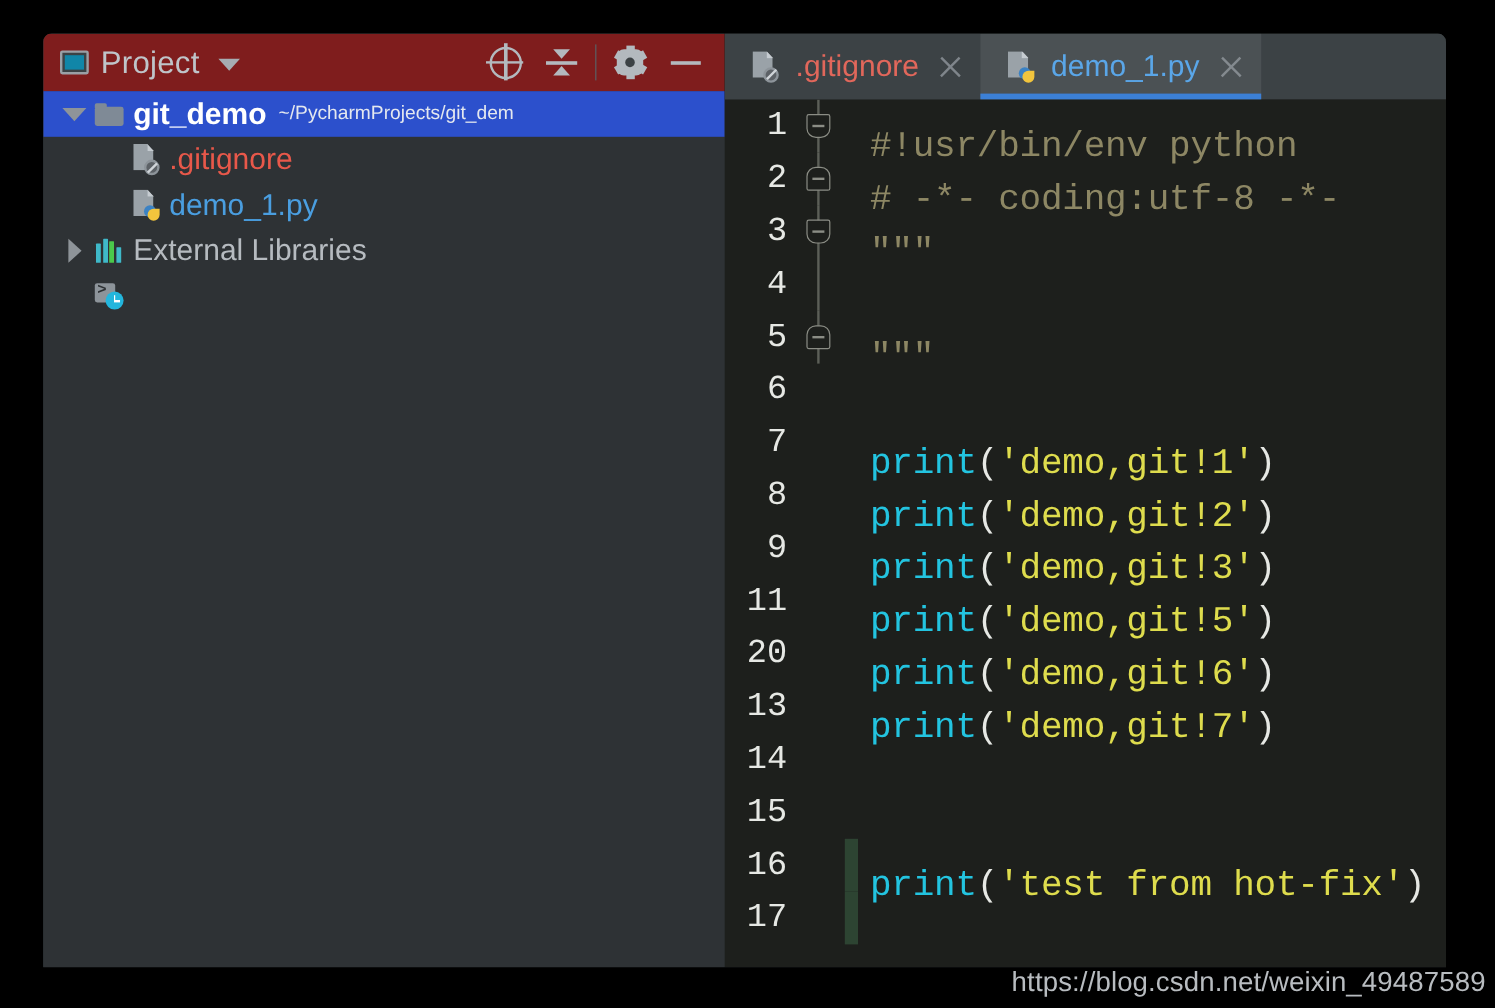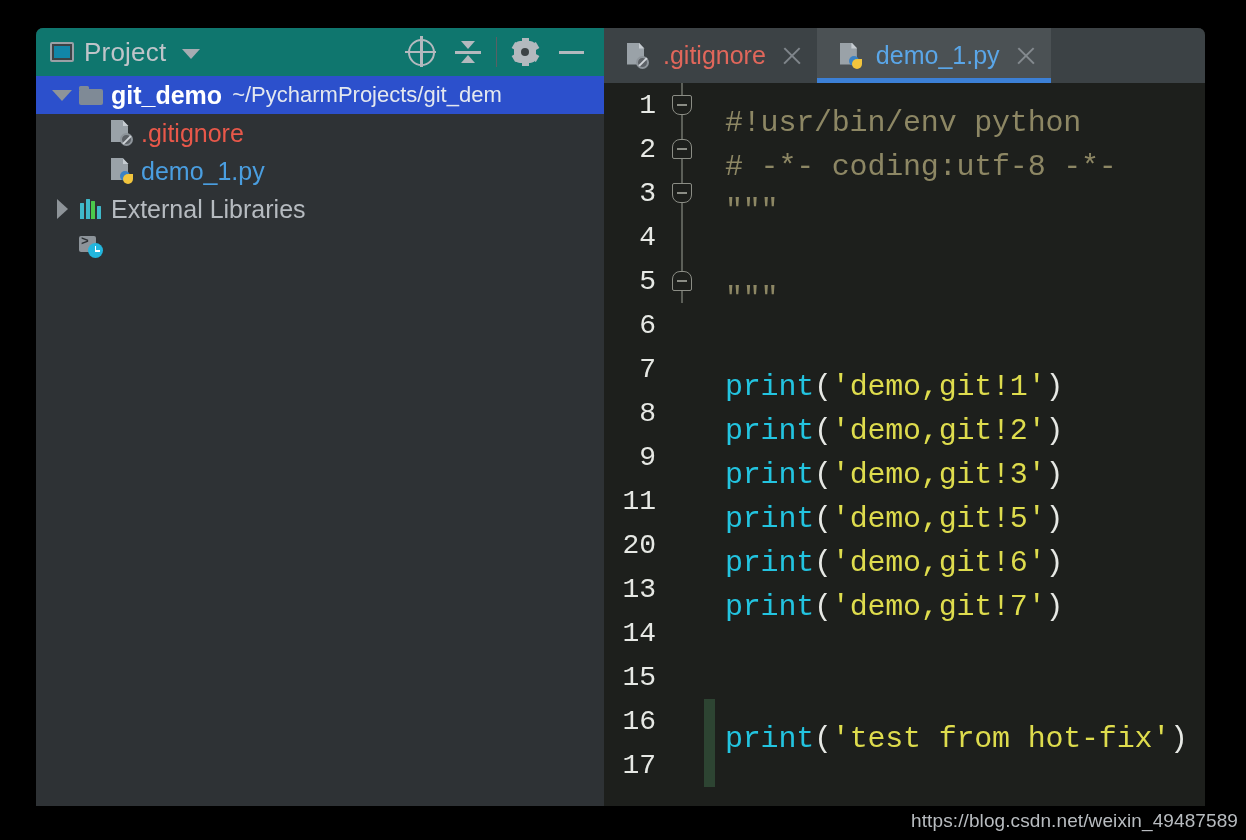--- a/index.html
+++ b/index.html
@@ -32,21 +32,21 @@
     width: 568px;
     height: 100%;
     background: #2e3235;
     position: relative;
     overflow: hidden;
     flex: 0 0 568px;
   }
 
   #project-toolbar {
     height: 48px;
-    background: #0f766e;
+    background: #7f1d1d;
     display: flex;
     align-items: center;
     padding: 0 10px 0 14px;
     position: relative;
   }
 
   .panel-title-group {
     display: flex;
     align-items: center;
     gap: 10px;
@@ -256,21 +256,21 @@
   }
   .scratch-glyph .sclock::before {
     content: ""; position: absolute; left: 6.5px; top: 3px; width: 1.8px; height: 5px; background: #ffffff;
   }
   .scratch-glyph .sclock::after {
     content: ""; position: absolute; left: 7px; top: 7px; width: 4.5px; height: 1.8px; background: #ffffff;
   }
 
   .tree-label { font-size: 25px; color: #b6bbc0; margin-left: 5px; }
   .tree-label.bold-white { color: #ffffff; font-weight: bold; }
-  .tree-path { font-size: 22px; color: #e4e8ef; margin-left: 10px; font-weight: normal; }
+  .tree-path { font-size: 16px; color: #e4e8ef; margin-left: 10px; font-weight: normal; }
   .tree-label.red { color: #e8584a; }
   .tree-label.blue { color: #4a9ee0; }
 
   .indent-1 { margin-left: 58px; }
 
   
   #editor-area {
     flex: 1 1 auto;
     height: 100%;
     background: #1d1f1c;
@@ -377,21 +377,21 @@
   .tok-fn { color: #23c4e0; }
   .tok-punct { color: #e6e8e4; }
   .tok-str { color: #dedc4d; }
 
   
   #watermark {
     position: absolute;
     right: 8px;
     bottom: 8px;
     color: #b8bcc0;
-    font-size: 19px;
+    font-size: 23px;
     font-family: "Liberation Sans", sans-serif;
     letter-spacing: .1px;
   }
 </style>
 </head>
 <body>
 
 <div id="ide-window">
 
   <div id="project-panel">

